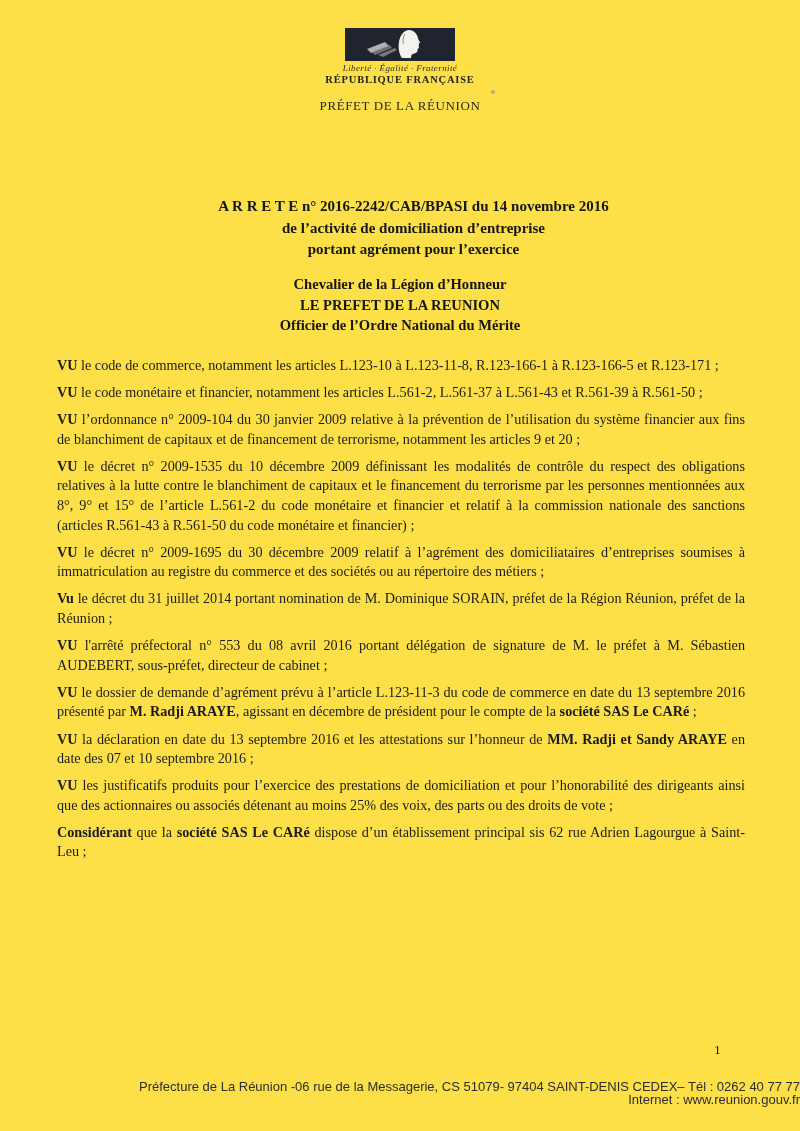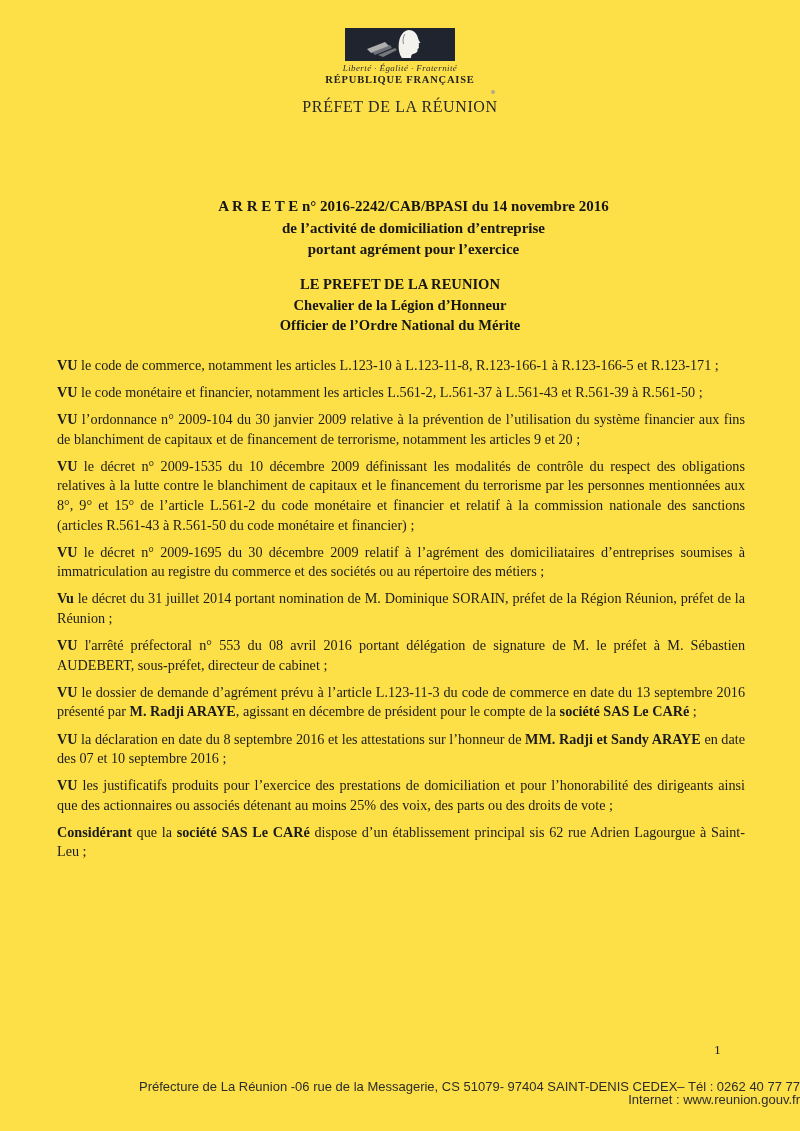--- a/index.html
+++ b/index.html
@@ -11,21 +11,21 @@
     color:#1c1c1c;
     font-family:"Liberation Serif", serif;
     overflow:hidden;
     box-shadow:0 0 6px rgba(0,0,0,.25);
   }
   
   .header-center{position:absolute;top:28px;left:0;right:0;text-align:center;}
   .logo-svg{display:block;margin:0 auto;width:110px;height:33px;}
   .motto{font-size:9px;font-style:italic;color:#2e2e2e;letter-spacing:.4px;margin-top:2px;}
   .republic{font-size:10.5px;font-weight:bold;letter-spacing:.8px;color:#222;margin-top:1px;}
-  .prefet-line{margin-top:13px;font-size:16px;letter-spacing:.6px;color:#262626;}
+  .prefet-line{margin-top:13px;font-size:13px;letter-spacing:.6px;color:#262626;}
   .artifact-dot{position:absolute;top:90px;left:491px;width:4px;height:4px;background:#9a9a9a;border-radius:50%;opacity:.75;}
   
   .service{position:absolute;left:40px;top:122px;line-height:18.5px;}
   .service .svc-name{font-weight:bold;font-size:13.5px;letter-spacing:.3px;}
   .service .svc-line{font-size:12.8px;}
   
   .title-block{position:absolute;top:196px;left:0;right:0;text-align:center;font-weight:bold;font-size:15px;line-height:21.5px;color:#161616;padding-left:27px;}
   
   .authority-block{position:absolute;top:274px;left:0;right:0;text-align:center;font-weight:bold;font-size:14.6px;line-height:20.5px;color:#161616;}
   
@@ -70,35 +70,35 @@
   <span class="artifact-dot"></span>
 
 
   <div class="title-block">
     <div>A R R E T E n° 2016-2242/CAB/BPASI du 14 novembre 2016</div>
     <div>de l’activité de domiciliation d’entreprise</div>
     <div>portant agrément pour l’exercice</div>
   </div>
 
   <div class="authority-block">
+    <div>Chevalier de la Légion d’Honneur</div>
     <div>LE PREFET DE LA REUNION</div>
-    <div>Chevalier de la Légion d’Honneur</div>
     <div>Officier de l’Ordre National du Mérite</div>
   </div>
 
   <div class="body-text">
       <p><strong>VU</strong><span> le code de commerce, notamment les articles L.123-10 à L.123-11-8, R.123-166-1 à R.123-166-5 et R.123-171 ;</span></p>
       <p><strong>VU</strong><span> le code monétaire et financier, notamment les articles L.561-2, L.561-37 à L.561-43 et R.561-39 à R.561-50 ;</span></p>
       <p><strong>VU</strong><span> l’ordonnance n° 2009-104 du 30 janvier 2009 relative à la prévention de l’utilisation du système financier aux fins de blanchiment de capitaux et de financement de terrorisme, notamment les articles 9 et 20 ;</span></p>
       <p><strong>VU</strong><span> le décret n° 2009-1535 du 10 décembre 2009 définissant les modalités de contrôle du respect des obligations relatives à la lutte contre le blanchiment de capitaux et le financement du terrorisme par les personnes mentionnées aux 8°, 9° et 15° de l’article L.561-2 du code monétaire et financier et relatif à la commission nationale des sanctions (articles R.561-43 à R.561-50 du code monétaire et financier) ;</span></p>
       <p><strong>VU</strong><span> le décret n° 2009-1695 du 30 décembre 2009 relatif à l’agrément des domiciliataires d’entreprises soumises à immatriculation au registre du commerce et des sociétés ou au répertoire des métiers ;</span></p>
       <p><strong>Vu</strong><span> le décret du 31 juillet 2014 portant nomination de M. Dominique SORAIN, préfet de la Région Réunion, préfet de la Réunion ;</span></p>
       <p><strong>VU</strong><span> l'arrêté préfectoral n° 553 du 08 avril 2016 portant délégation de signature de M. le préfet à M. Sébastien AUDEBERT, sous-préfet, directeur de cabinet ;</span></p>
       <p><strong>VU</strong><span> le dossier de demande d’agrément prévu à l’article L.123-11-3 du code de commerce en date du 13 septembre 2016 présenté par </span><strong>M. Radji ARAYE</strong><span>, agissant en décembre de président pour le compte de la </span><strong>société SAS Le CARé</strong><span> ;</span></p>
-      <p><strong>VU</strong><span> la déclaration en date du 8 septembre 2016 et les attestations sur l’honneur de </span><strong>MM. Radji et Sandy ARAYE</strong><span> en date des 07 et 10 septembre 2016 ;</span></p>
+      <p><strong>VU</strong><span> la déclaration en date du 13 septembre 2016 et les attestations sur l’honneur de </span><strong>MM. Radji et Sandy ARAYE</strong><span> en date des 07 et 10 septembre 2016 ;</span></p>
       <p><strong>VU</strong><span> les justificatifs produits pour l’exercice des prestations de domiciliation et pour l’honorabilité des dirigeants ainsi que des actionnaires ou associés détenant au moins 25% des voix, des parts ou des droits de vote ;</span></p>
       <p><strong>Considérant</strong><span> que la </span><strong>société SAS Le CARé</strong><span> dispose d’un établissement principal sis 62 rue Adrien Lagourgue à Saint-Leu ;</span></p>
     </div>
 
   <div class="page-number">1</div>
 
   <div class="footer">
     <div>Préfecture de La Réunion -06 rue de la Messagerie, CS 51079- 97404 SAINT-DENIS  CEDEX– Tél : 0262 40 77 77</div>
     <div>Internet : www.reunion.gouv.fr</div>
   </div>

